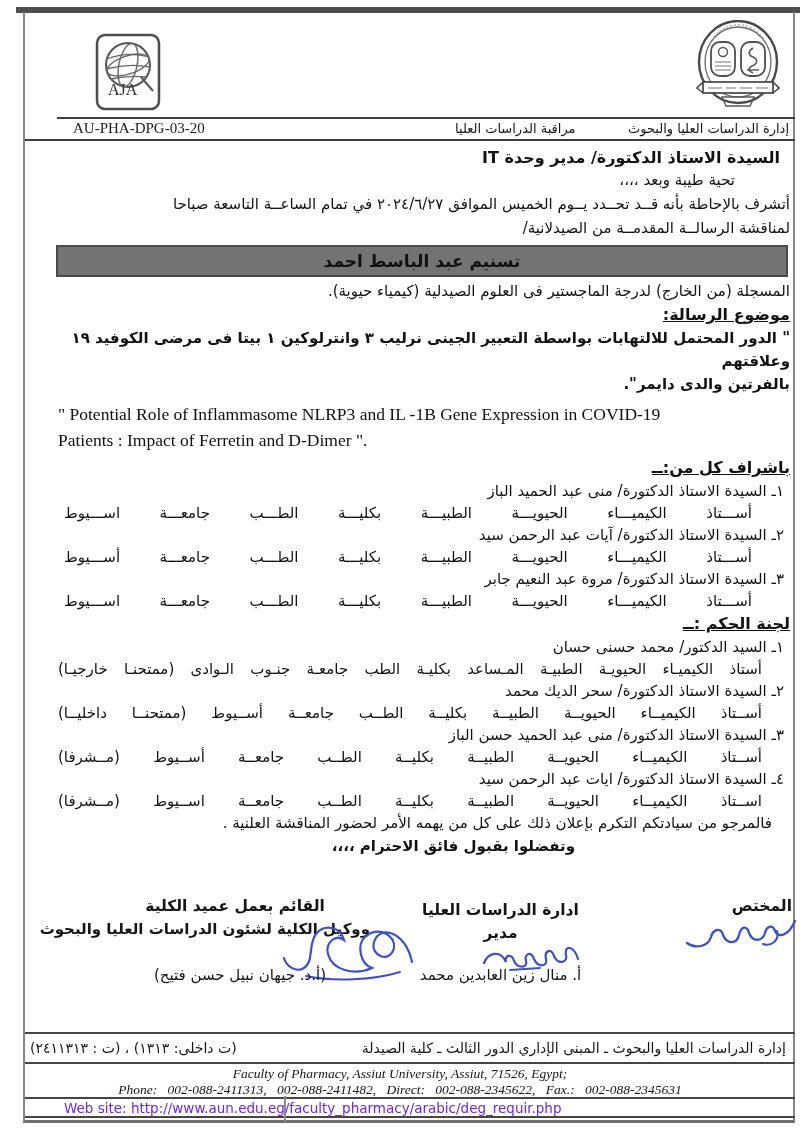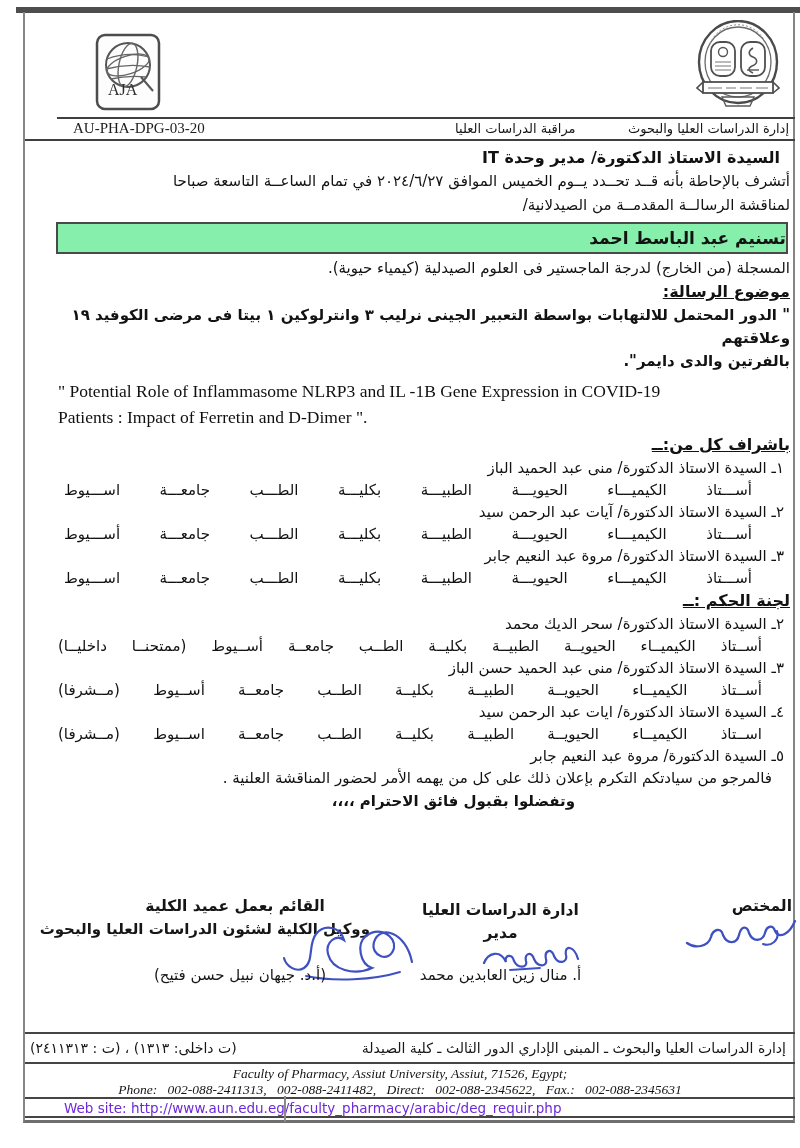--- a/index.html
+++ b/index.html
@@ -17,22 +17,22 @@
   .hdr-row{position:absolute;left:57px;top:119px;width:738px;height:33px;}
   .hdr-code{position:absolute;left:16px;top:1px;font-family:"Liberation Serif", serif;font-size:15px;color:#1d1d1d;}
   .hdr-center{position:absolute;left:398px;top:2px;font-size:13px;}
   .hdr-right{position:absolute;right:6px;top:2px;font-size:13px;}
   
   .content{position:absolute;left:30px;top:146px;width:760px;direction:rtl;text-align:right;
            font-size:15px;line-height:22px;color:#121212;}
   .to-line{font-weight:bold;font-size:16px;padding-right:10px;line-height:23px;}
   .greet{padding-right:55px;line-height:23px;}
   .intro{line-height:24px;}
-  .name-box{margin:5px 2px 3px 26px;border:2px solid #4a4a4a;text-align:right;
-            font-weight:bold;font-size:17px;padding:3px 0;background:#86efac;}
+  .name-box{margin:5px 2px 3px 26px;border:2px solid #4a4a4a;text-align:center;
+            font-weight:bold;font-size:17px;padding:3px 0;background:#737373;}
   .registration{line-height:23px;}
   .label-u{font-weight:bold;font-size:16px;text-decoration:underline;line-height:24px;}
   .title-ar{font-weight:bold;line-height:23px;}
   .title-en{direction:ltr;text-align:left;font-family:"Liberation Serif", serif;font-size:17.5px;
             line-height:26px;padding-left:28px;margin:5px 0 3px 0;color:#101010;}
   .p-name{padding-right:6px;line-height:22px;}
   .p-affil{text-align:justify;text-align-last:justify;padding-right:38px;padding-left:34px;line-height:22px;}
   .c-affil{text-align:justify;text-align-last:justify;padding-right:28px;padding-left:28px;line-height:22px;}
   .venue{font-weight:bold;margin-top:5px;line-height:23px;}
   .request{padding-right:18px;line-height:23px;}
@@ -96,20 +96,21 @@
 <div class="hdr-rule1"></div>
 <div class="hdr-row">
   <span class="hdr-code">AU-PHA-DPG-03-20</span>
   <span class="hdr-center">مراقبة الدراسات العليا</span>
   <span class="hdr-right">إدارة الدراسات العليا والبحوث</span>
 </div>
 <div class="hdr-rule2"></div>
 
 <div class="content">
   <div class="to-line">السيدة الاستاذ الدكتورة/ مدير وحدة IT</div>
+  <div class="greet">تحية طيبة وبعد ،،،،</div>
   <div class="intro">أتشرف بالإحاطة بأنه قــد تحــدد يــوم الخميس الموافق ٢٠٢٤/٦/٢٧ في تمام الساعــة التاسعة صباحا</div>
   <div class="intro">لمناقشة الرسالــة المقدمــة من الصيدلانية/</div>
   <div class="name-box">تسنيم عبد الباسط احمد</div>
   <div class="registration">المسجلة (من الخارج) لدرجة الماجستير فى العلوم الصيدلية (كيمياء حيوية).</div>
   <div class="label-u">موضوع الرسالة:</div>
   <div class="title-ar">" الدور المحتمل للالتهابات بواسطة التعبير الجينى نرليب ٣ وانترلوكين ١ بيتا فى مرضى الكوفيد ١٩ وعلاقتهم</div>
   <div class="title-ar">بالفرتين والدى دايمر".</div>
   <div class="title-en">
     <div>" Potential Role of Inflammasome NLRP3 and IL -1B Gene Expression in COVID-19</div>
     <div>Patients : Impact of Ferretin and D-Dimer ".</div>
@@ -125,33 +126,36 @@
     <div class="p-affil">أســـتاذ الكيميـــاء الحيويـــة الطبيـــة بكليـــة الطـــب جامعـــة أســـيوط</div>
   </div>
   <div>
     <div class="p-name">٣ـ السيدة الاستاذ الدكتورة/ مروة عبد النعيم جابر</div>
     <div class="p-affil">أســـتاذ الكيميـــاء الحيويـــة الطبيـــة بكليـــة الطـــب جامعـــة اســـيوط</div>
   </div>
 
   <div class="label-u">لجنة الحكم :ــ</div>
 
   <div>
+    <div class="p-name">١ـ السيد الدكتور/ محمد حسنى حسان</div>
+    <div class="c-affil">أستاذ الكيميـاء الحيويـة الطبيـة المـساعد بكليـة الطب جامعـة جنـوب الـوادى (ممتحنـا خارجيـا)</div>
+  </div>
+  <div>
     <div class="p-name">٢ـ السيدة الاستاذ الدكتورة/ سحر الديك محمد</div>
     <div class="c-affil">أســتاذ الكيميــاء الحيويــة الطبيــة بكليــة الطــب جامعــة أســيوط (ممتحنــا داخليــا)</div>
   </div>
   <div>
     <div class="p-name">٣ـ السيدة الاستاذ الدكتورة/ منى عبد الحميد حسن الباز</div>
     <div class="c-affil">أســتاذ الكيميــاء الحيويــة الطبيــة بكليــة الطــب جامعــة أســيوط (مــشرفا)</div>
   </div>
   <div>
     <div class="p-name">٤ـ السيدة الاستاذ الدكتورة/ ايات عبد الرحمن سيد</div>
     <div class="c-affil">اســتاذ الكيميــاء الحيويــة الطبيــة بكليــة الطــب جامعــة اســيوط (مــشرفا)</div>
   </div>
   <div>
-    <div class="p-name">٥ـ السيدة الدكتورة/ مروة عبد النعيم جابر</div>
   </div>
 
   <div class="request">فالمرجو من سيادتكم التكرم بإعلان ذلك على كل من يهمه الأمر لحضور المناقشة العلنية .</div>
   <div class="closing">وتفضلوا بقبول فائق الاحترام ،،،،</div>
 </div>
 
 <div class="sig-right sig-title">المختص</div>
 <svg class="sig-svg" style="left:681px;top:911px;" width="119" height="54" viewBox="0 0 119 54">
   <path d="M114 10 C108 24 98 28 94 20 C92 14 86 14 84 22 C82 30 72 32 68 22 C66 14 60 15 58 24 C56 33 46 34 42 24 C40 16 32 18 30 26 C27 36 14 38 6 32" fill="none" stroke="#3f51c1" stroke-width="2.3" stroke-linecap="round"></path>
   <path d="M96 20 C99 29 90 36 82 33" fill="none" stroke="#3f51c1" stroke-width="2" stroke-linecap="round"></path>

